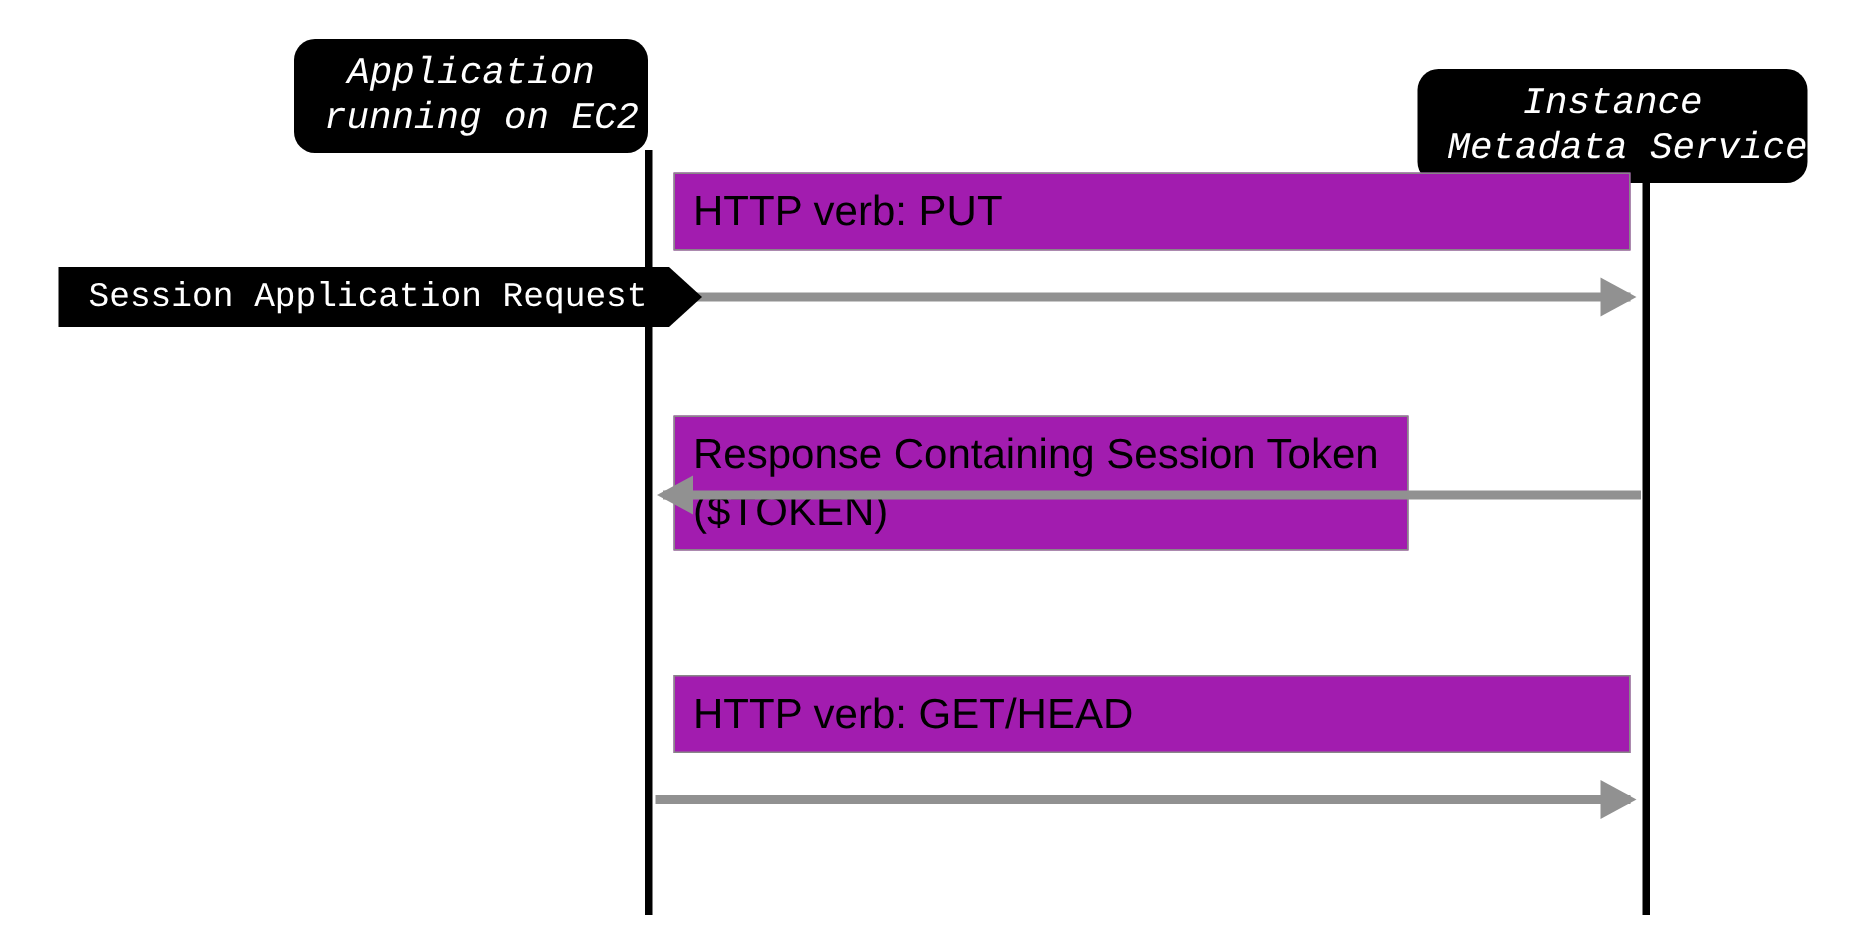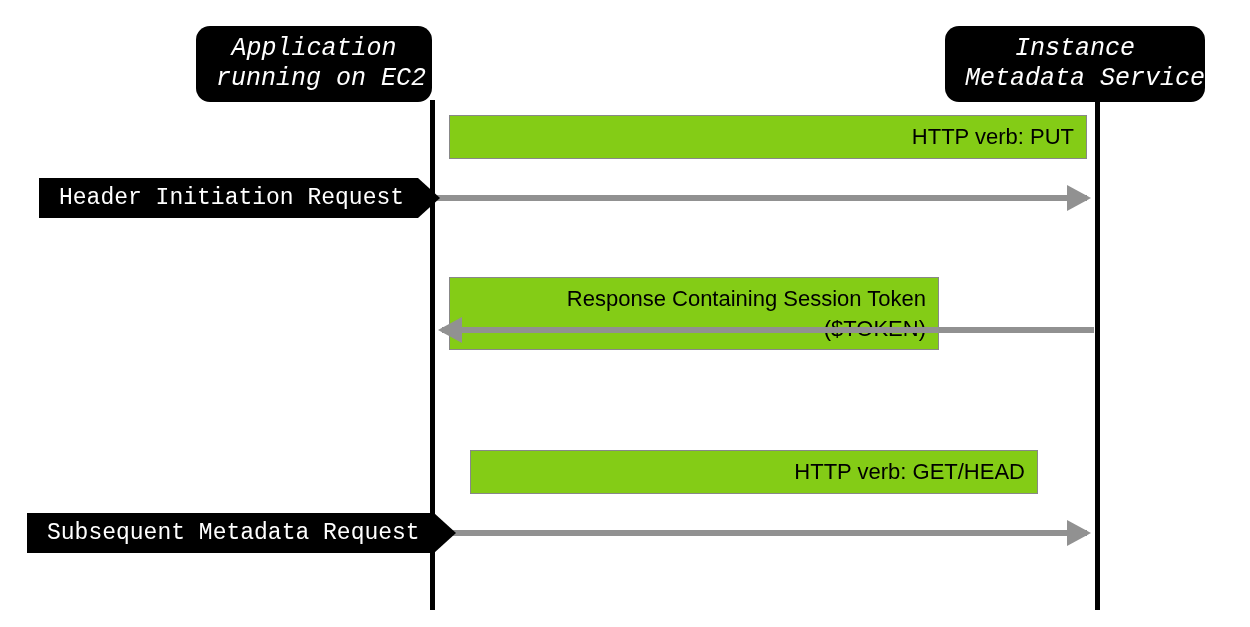--- a/index.html
+++ b/index.html
@@ -54,29 +54,28 @@
   }
   .side-label .tip {
     width: 0; height: 0;
     border-top: 20px solid transparent;
     border-bottom: 20px solid transparent;
     border-left: 22px solid #000;
   }
 
   .msg-box {
     position: absolute;
-    background: #84cc16;
+    background: #a21caf;
     border: 1px solid #888;
     font-family: "Segoe UI", "Helvetica Neue", Arial, sans-serif;
-    font-size: 22px;
+    font-size: 28px;
     line-height: 1.35;
     padding: 6px 12px;
     color: #000;
     box-sizing: border-box;
-    text-align: right;
   }
 
   .msg-arrow {
     position: absolute;
     background: #919191;
     height: 6px;
   }
   .msg-arrow::after {
     content: "";
     position: absolute;
@@ -96,44 +95,40 @@
 
   .mono { font-family: "Courier New", Courier, monospace; }
 </style>
 </head>
 <body>
 <div class="canvas">
 
   <div class="participant mono" style="left:196px; width:236px;">Application
 running on EC2</div>
 
-  <div class="participant mono" style="left:945px; width:260px;">Instance
+  <div class="participant mono" style="left:945px; width:260px;margin-top:20px;">Instance
 Metadata Service</div>
 
   <div class="lifeline" style="left:430px; top:100px; height:510px;"></div>
   <div class="lifeline" style="left:1095px; top:100px; height:510px;"></div>
 
   <div class="msg-box" style="left:449px; top:115px; width:638px;">
     <div>HTTP verb: PUT</div>
   </div>
   <div class="msg-arrow right" style="left:437px; top:195px; width:650px;"></div>
 
   <div class="side-label" style="left:39px; top:178px;">
-    <div class="bar mono">Header Initiation Request</div>
+    <div class="bar mono">Session Application Request</div>
     <div class="tip"></div>
   </div>
 
   <div class="msg-box" style="left:449px; top:277px; width:490px;">
     <div>Response Containing Session Token ($TOKEN)</div>
   </div>
   <div class="msg-arrow left" style="left:442px; top:327px; width:652px;"></div>
 
-  <div class="msg-box" style="left:449px; top:450px; width:568px;margin-left:21px;">
+  <div class="msg-box" style="left:449px; top:450px; width:638px;">
     <div>HTTP verb: GET/HEAD</div>
   </div>
   <div class="msg-arrow right" style="left:437px; top:530px; width:650px;"></div>
 
-  <div class="side-label" style="left:27px; top:513px;">
-    <div class="bar mono">Subsequent Metadata Request</div>
-    <div class="tip"></div>
-  </div>
 
 </div>
 
 </body></html>

